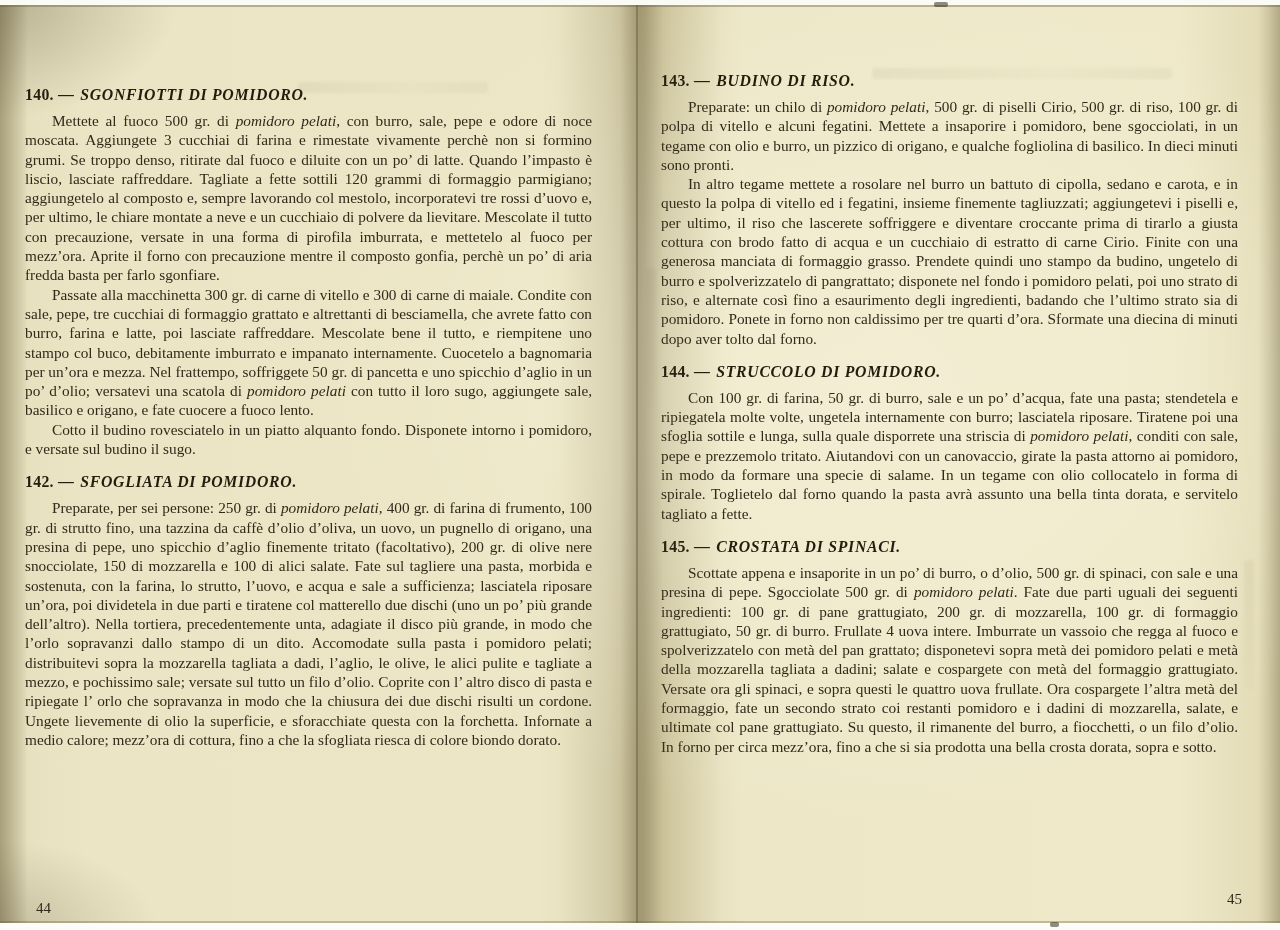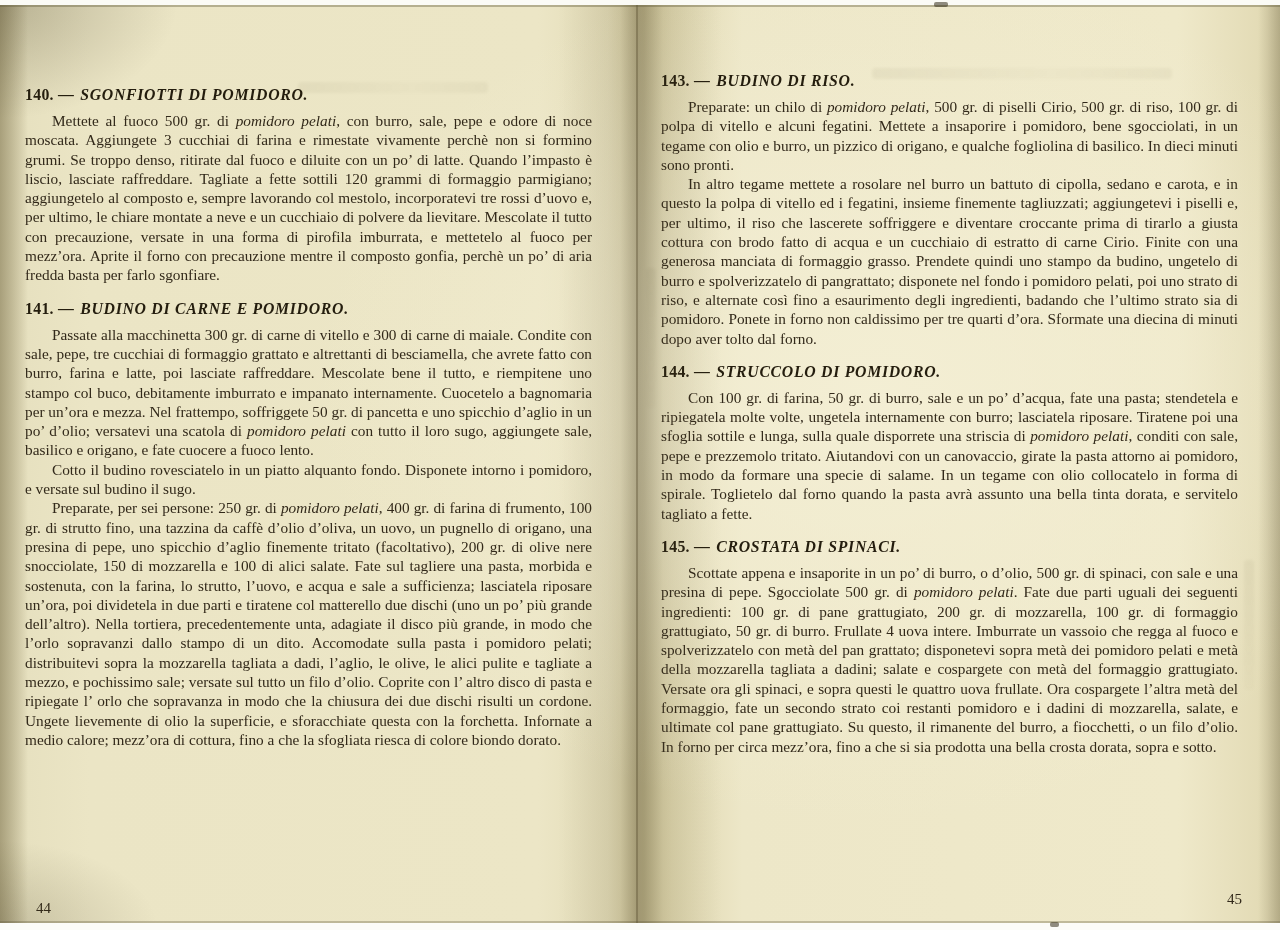--- a/index.html
+++ b/index.html
@@ -93,25 +93,25 @@
   <div class="ghost vert" style="left:1244px;top:560px;height:130px;"></div>
   <div class="speck" style="left:934px;top:2px;width:14px;height:5px;"></div>
   <div class="speck" style="left:1050px;bottom:3px;width:9px;height:5px;"></div>
 
   <div class="page-body left">
       <section class="recipe">
         <h3 class="recipe-heading"><span class="num">140. —</span><span class="ttl">SGONFIOTTI DI POMIDORO.</span></h3>
         <p class="para">Mettete al fuoco 500 gr. di <i>pomidoro pelati</i>, con burro, sale, pepe e odore di noce moscata. Aggiungete 3 cucchiai di farina e rimestate vivamente perchè non si formino grumi. Se troppo denso, ritirate dal fuoco e diluite con un po’ di latte. Quando l’impasto è liscio, lasciate raffreddare. Tagliate a fette sottili 120 grammi di formaggio parmigiano; aggiungetelo al composto e, sempre lavorando col mestolo, incorporatevi tre rossi d’uovo e, per ultimo, le chiare montate a neve e un cucchiaio di polvere da lievitare. Mescolate il tutto con precauzione, versate in una forma di pirofila imburrata, e mettetelo al fuoco per mezz’ora. Aprite il forno con precauzione mentre il composto gonfia, perchè un po’ di aria fredda basta per farlo sgonfiare.</p>
       </section>
       <section class="recipe">
-        <h3 class="recipe-heading"><span class="num">141. —</span><span class="ttl">BUDINO DI CARNE E POMIDORO.</span></h3>
         <p class="para">Passate alla macchinetta 300 gr. di carne di vitello e 300 di carne di maiale. Condite con sale, pepe, tre cucchiai di formaggio grattato e altrettanti di besciamella, che avrete fatto con burro, farina e latte, poi lasciate raffreddare. Mescolate bene il tutto, e riempitene uno stampo col buco, debitamente imburrato e impanato internamente. Cuocetelo a bagnomaria per un’ora e mezza. Nel frattempo, soffriggete 50 gr. di pancetta e uno spicchio d’aglio in un po’ d’olio; versatevi una scatola di <i>pomidoro pelati</i> con tutto il loro sugo, aggiungete sale, basilico e origano, e fate cuocere a fuoco lento.</p>
         <p class="para">Cotto il budino rovesciatelo in un piatto alquanto fondo. Disponete intorno i pomidoro, e versate sul budino il sugo.</p>
       </section>
       <section class="recipe">
+        <h3 class="recipe-heading"><span class="num">142. —</span><span class="ttl">SFOGLIATA DI POMIDORO.</span></h3>
         <p class="para">Preparate, per sei persone: 250 gr. di <i>pomidoro pelati</i>, 400 gr. di farina di frumento, 100 gr. di strutto fino, una tazzina da caffè d’olio d’oliva, un uovo, un pugnello di origano, una presina di pepe, uno spicchio d’aglio finemente tritato (facoltativo), 200 gr. di olive nere snocciolate, 150 di mozzarella e 100 di alici salate. Fate sul tagliere una pasta, morbida e sostenuta, con la farina, lo strutto, l’uovo, e acqua e sale a sufficienza; lasciatela riposare un’ora, poi dividetela in due parti e tiratene col matterello due dischi (uno un po’ più grande dell’altro). Nella tortiera, precedentemente unta, adagiate il disco più grande, in modo che l’orlo sopravanzi dallo stampo di un dito. Accomodate sulla pasta i pomidoro pelati; distribuitevi sopra la mozzarella tagliata a dadi, l’aglio, le olive, le alici pulite e tagliate a mezzo, e pochissimo sale; versate sul tutto un filo d’olio. Coprite con l’ altro disco di pasta e ripiegate l’ orlo che sopravanza in modo che la chiusura dei due dischi risulti un cordone. Ungete lievemente di olio la superficie, e sforacchiate questa con la forchetta. Infornate a medio calore; mezz’ora di cottura, fino a che la sfogliata riesca di colore biondo dorato.</p>
       </section>
     </div>
   <div class="page-num left">44</div>
 
   <div class="page-body right">
       <section class="recipe">
         <h3 class="recipe-heading"><span class="num">143. —</span><span class="ttl">BUDINO DI RISO.</span></h3>
         <p class="para">Preparate: un chilo di <i>pomidoro pelati</i>, 500 gr. di piselli Cirio, 500 gr. di riso, 100 gr. di polpa di vitello e alcuni fegatini. Mettete a insaporire i pomidoro, bene sgocciolati, in un tegame con olio e burro, un pizzico di origano, e qualche fogliolina di basilico. In dieci minuti sono pronti.</p>
         <p class="para">In altro tegame mettete a rosolare nel burro un battuto di cipolla, sedano e carota, e in questo la polpa di vitello ed i fegatini, insieme finemente tagliuzzati; aggiungetevi i piselli e, per ultimo, il riso che lascerete soffriggere e diventare croccante prima di tirarlo a giusta cottura con brodo fatto di acqua e un cucchiaio di estratto di carne Cirio. Finite con una generosa manciata di formaggio grasso. Prendete quindi uno stampo da budino, ungetelo di burro e spolverizzatelo di pangrattato; disponete nel fondo i pomidoro pelati, poi uno strato di riso, e alternate così fino a esaurimento degli ingredienti, badando che l’ultimo strato sia di pomidoro. Ponete in forno non caldissimo per tre quarti d’ora. Sformate una diecina di minuti dopo aver tolto dal forno.</p>

